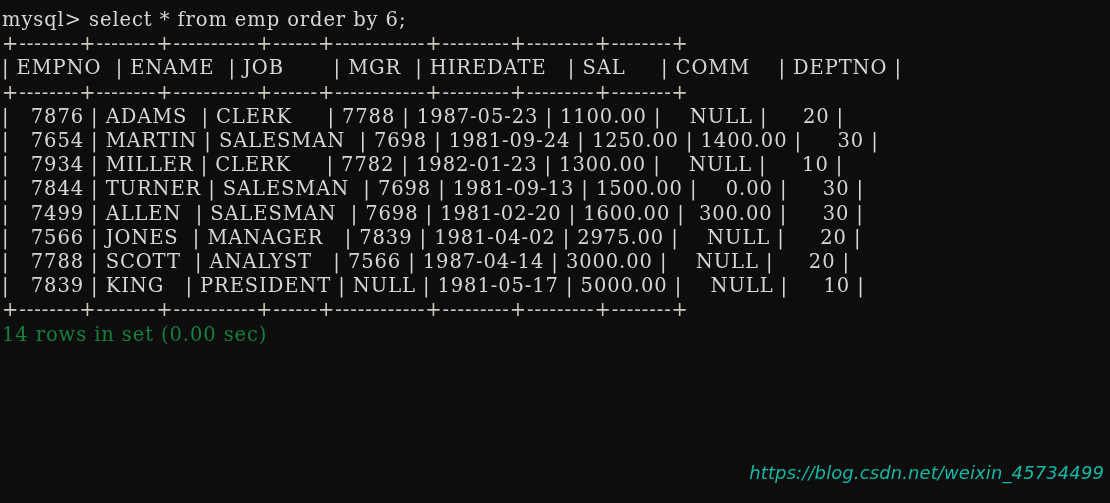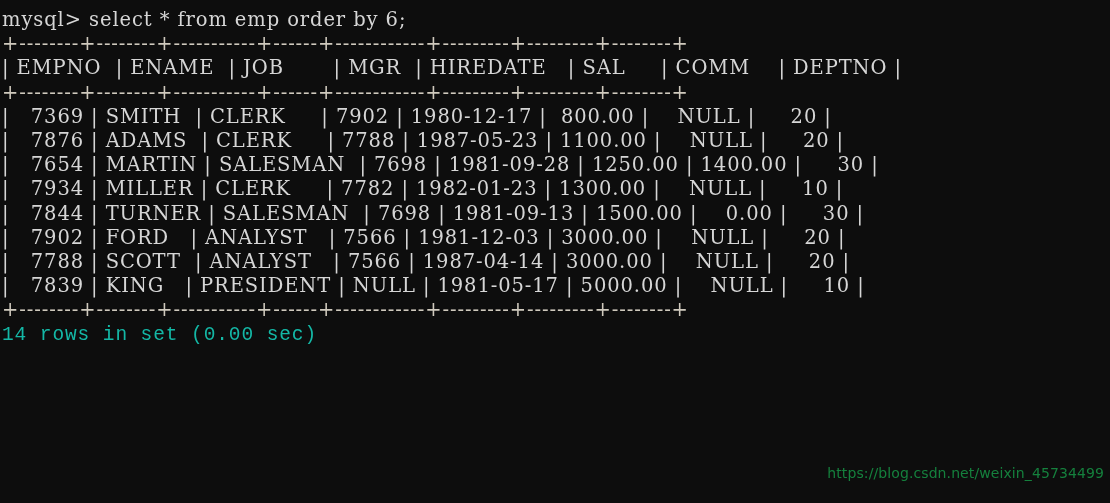--- a/index.html
+++ b/index.html
@@ -36,54 +36,54 @@
     color: #d6d6d6;
     letter-spacing: 0.9px;
   }
   pre.rule {
     color: #cfc9bd;
   }
   pre.prompt-line {
     color: #d6d6d6;
   }
   pre.footer-line {
-    color: #14b8a6;
-    font-family: Liberation Mono, monospace;
+    color: #15803d;
   }
   #watermark {
     position: absolute;
     right: 6px;
     bottom: 18px;
     font-family: "DejaVu Sans", "Liberation Sans", sans-serif;
-    font-size: 14px;
-    color: #15803d;
+    font-size: 18px;
+    color: #14b8a6;
     letter-spacing: 0.1px;
     white-space: nowrap;
+    font-style: italic;
   }
 </style>
 </head>
 <body>
 
 <div id="terminal">
 
   <pre class="term-line prompt-line">mysql&gt; select * from emp order by 6;</pre>
 
   <pre class="term-line rule">+--------+--------+-----------+------+------------+---------+---------+--------+</pre>
 
   <pre class="term-line" id="header-row">| EMPNO  | ENAME  | JOB       | MGR  | HIREDATE   | SAL     | COMM    | DEPTNO |</pre>
 
   <pre class="term-line rule">+--------+--------+-----------+------+------------+---------+---------+--------+</pre>
 
   <div id="body-rows">
-      <pre class="term-line">|   7369 | SMITH  | CLERK     | 7902 | 1980-12-17 |  800.00 |    NULL |     20 |</pre>
       <pre class="term-line">|   7876 | ADAMS  | CLERK     | 7788 | 1987-05-23 | 1100.00 |    NULL |     20 |</pre>
-      <pre class="term-line">|   7654 | MARTIN | SALESMAN  | 7698 | 1981-09-28 | 1250.00 | 1400.00 |     30 |</pre>
+      <pre class="term-line">|   7654 | MARTIN | SALESMAN  | 7698 | 1981-09-24 | 1250.00 | 1400.00 |     30 |</pre>
       <pre class="term-line">|   7934 | MILLER | CLERK     | 7782 | 1982-01-23 | 1300.00 |    NULL |     10 |</pre>
       <pre class="term-line">|   7844 | TURNER | SALESMAN  | 7698 | 1981-09-13 | 1500.00 |    0.00 |     30 |</pre>
-      <pre class="term-line">|   7902 | FORD   | ANALYST   | 7566 | 1981-12-03 | 3000.00 |    NULL |     20 |</pre>
+      <pre class="term-line">|   7499 | ALLEN  | SALESMAN  | 7698 | 1981-02-20 | 1600.00 |  300.00 |     30 |</pre>
+      <pre class="term-line">|   7566 | JONES  | MANAGER   | 7839 | 1981-04-02 | 2975.00 |    NULL |     20 |</pre>
       <pre class="term-line">|   7788 | SCOTT  | ANALYST   | 7566 | 1987-04-14 | 3000.00 |    NULL |     20 |</pre>
       <pre class="term-line">|   7839 | KING   | PRESIDENT | NULL | 1981-05-17 | 5000.00 |    NULL |     10 |</pre>
     </div>
 
   <pre class="term-line rule">+--------+--------+-----------+------+------------+---------+---------+--------+</pre>
 
   <pre class="term-line footer-line">14 rows in set (0.00 sec)</pre>
 
   <div id="watermark">https://blog.csdn.net/weixin_45734499</div>
 

